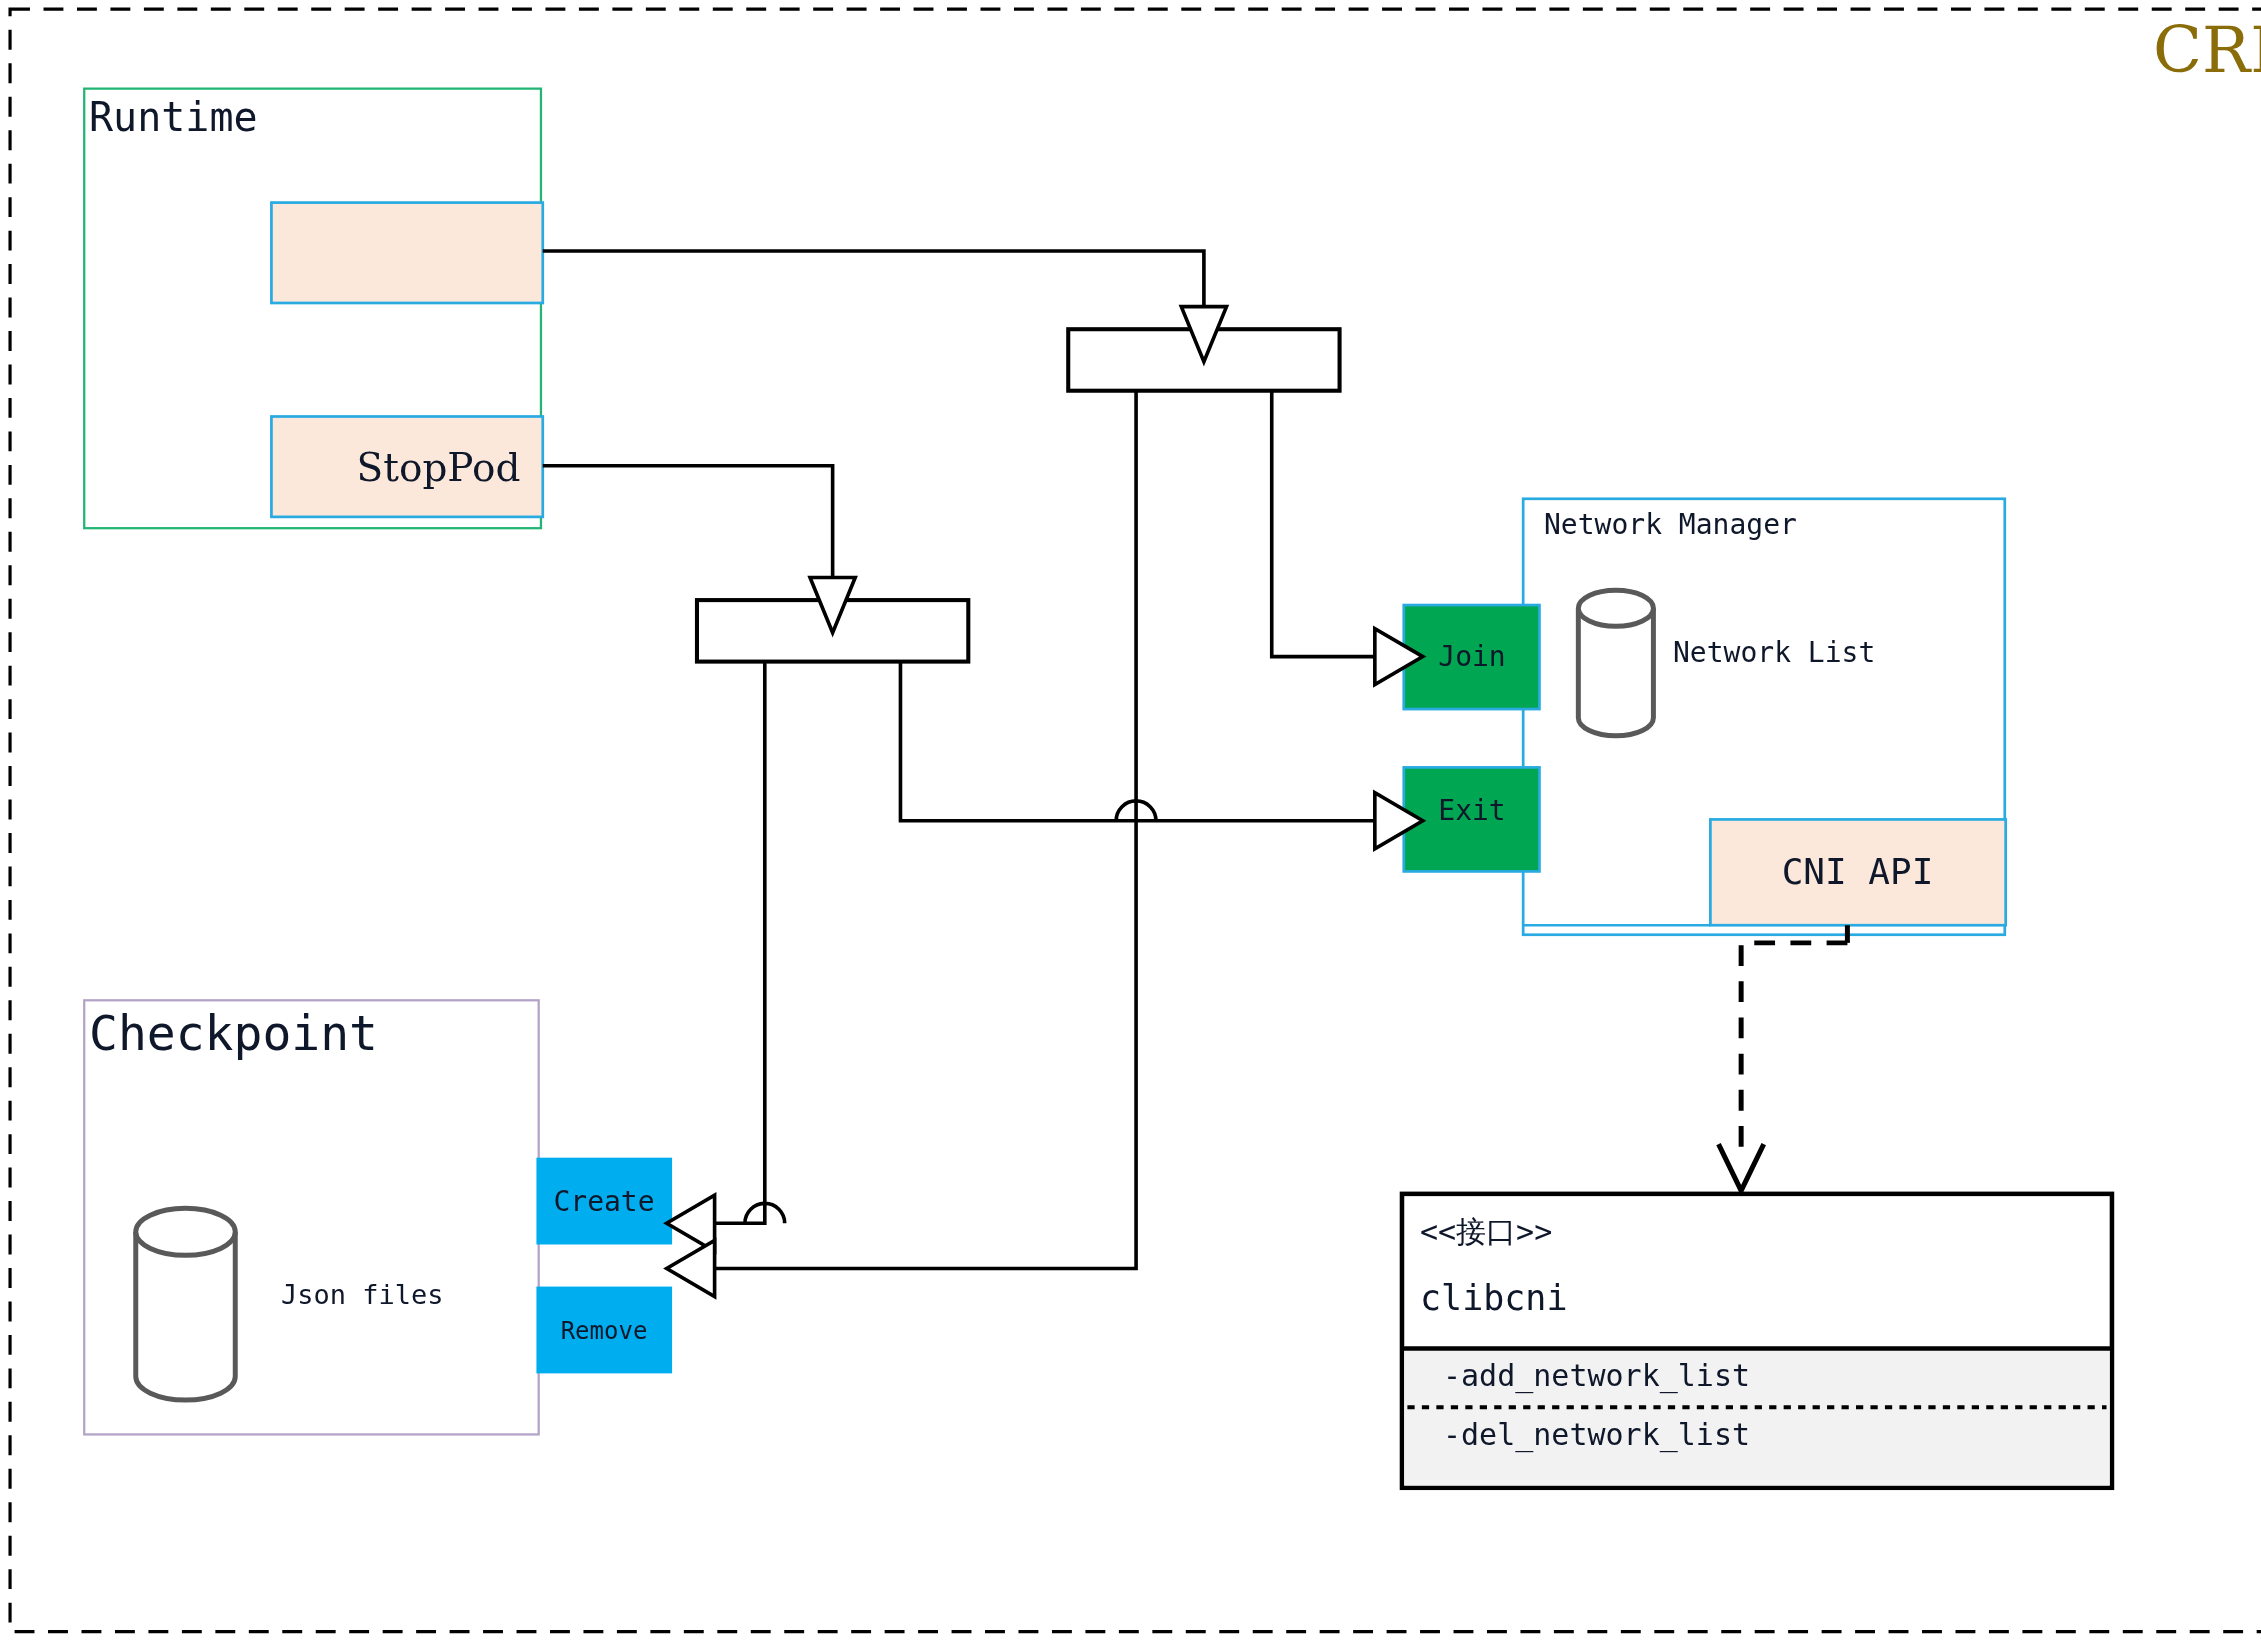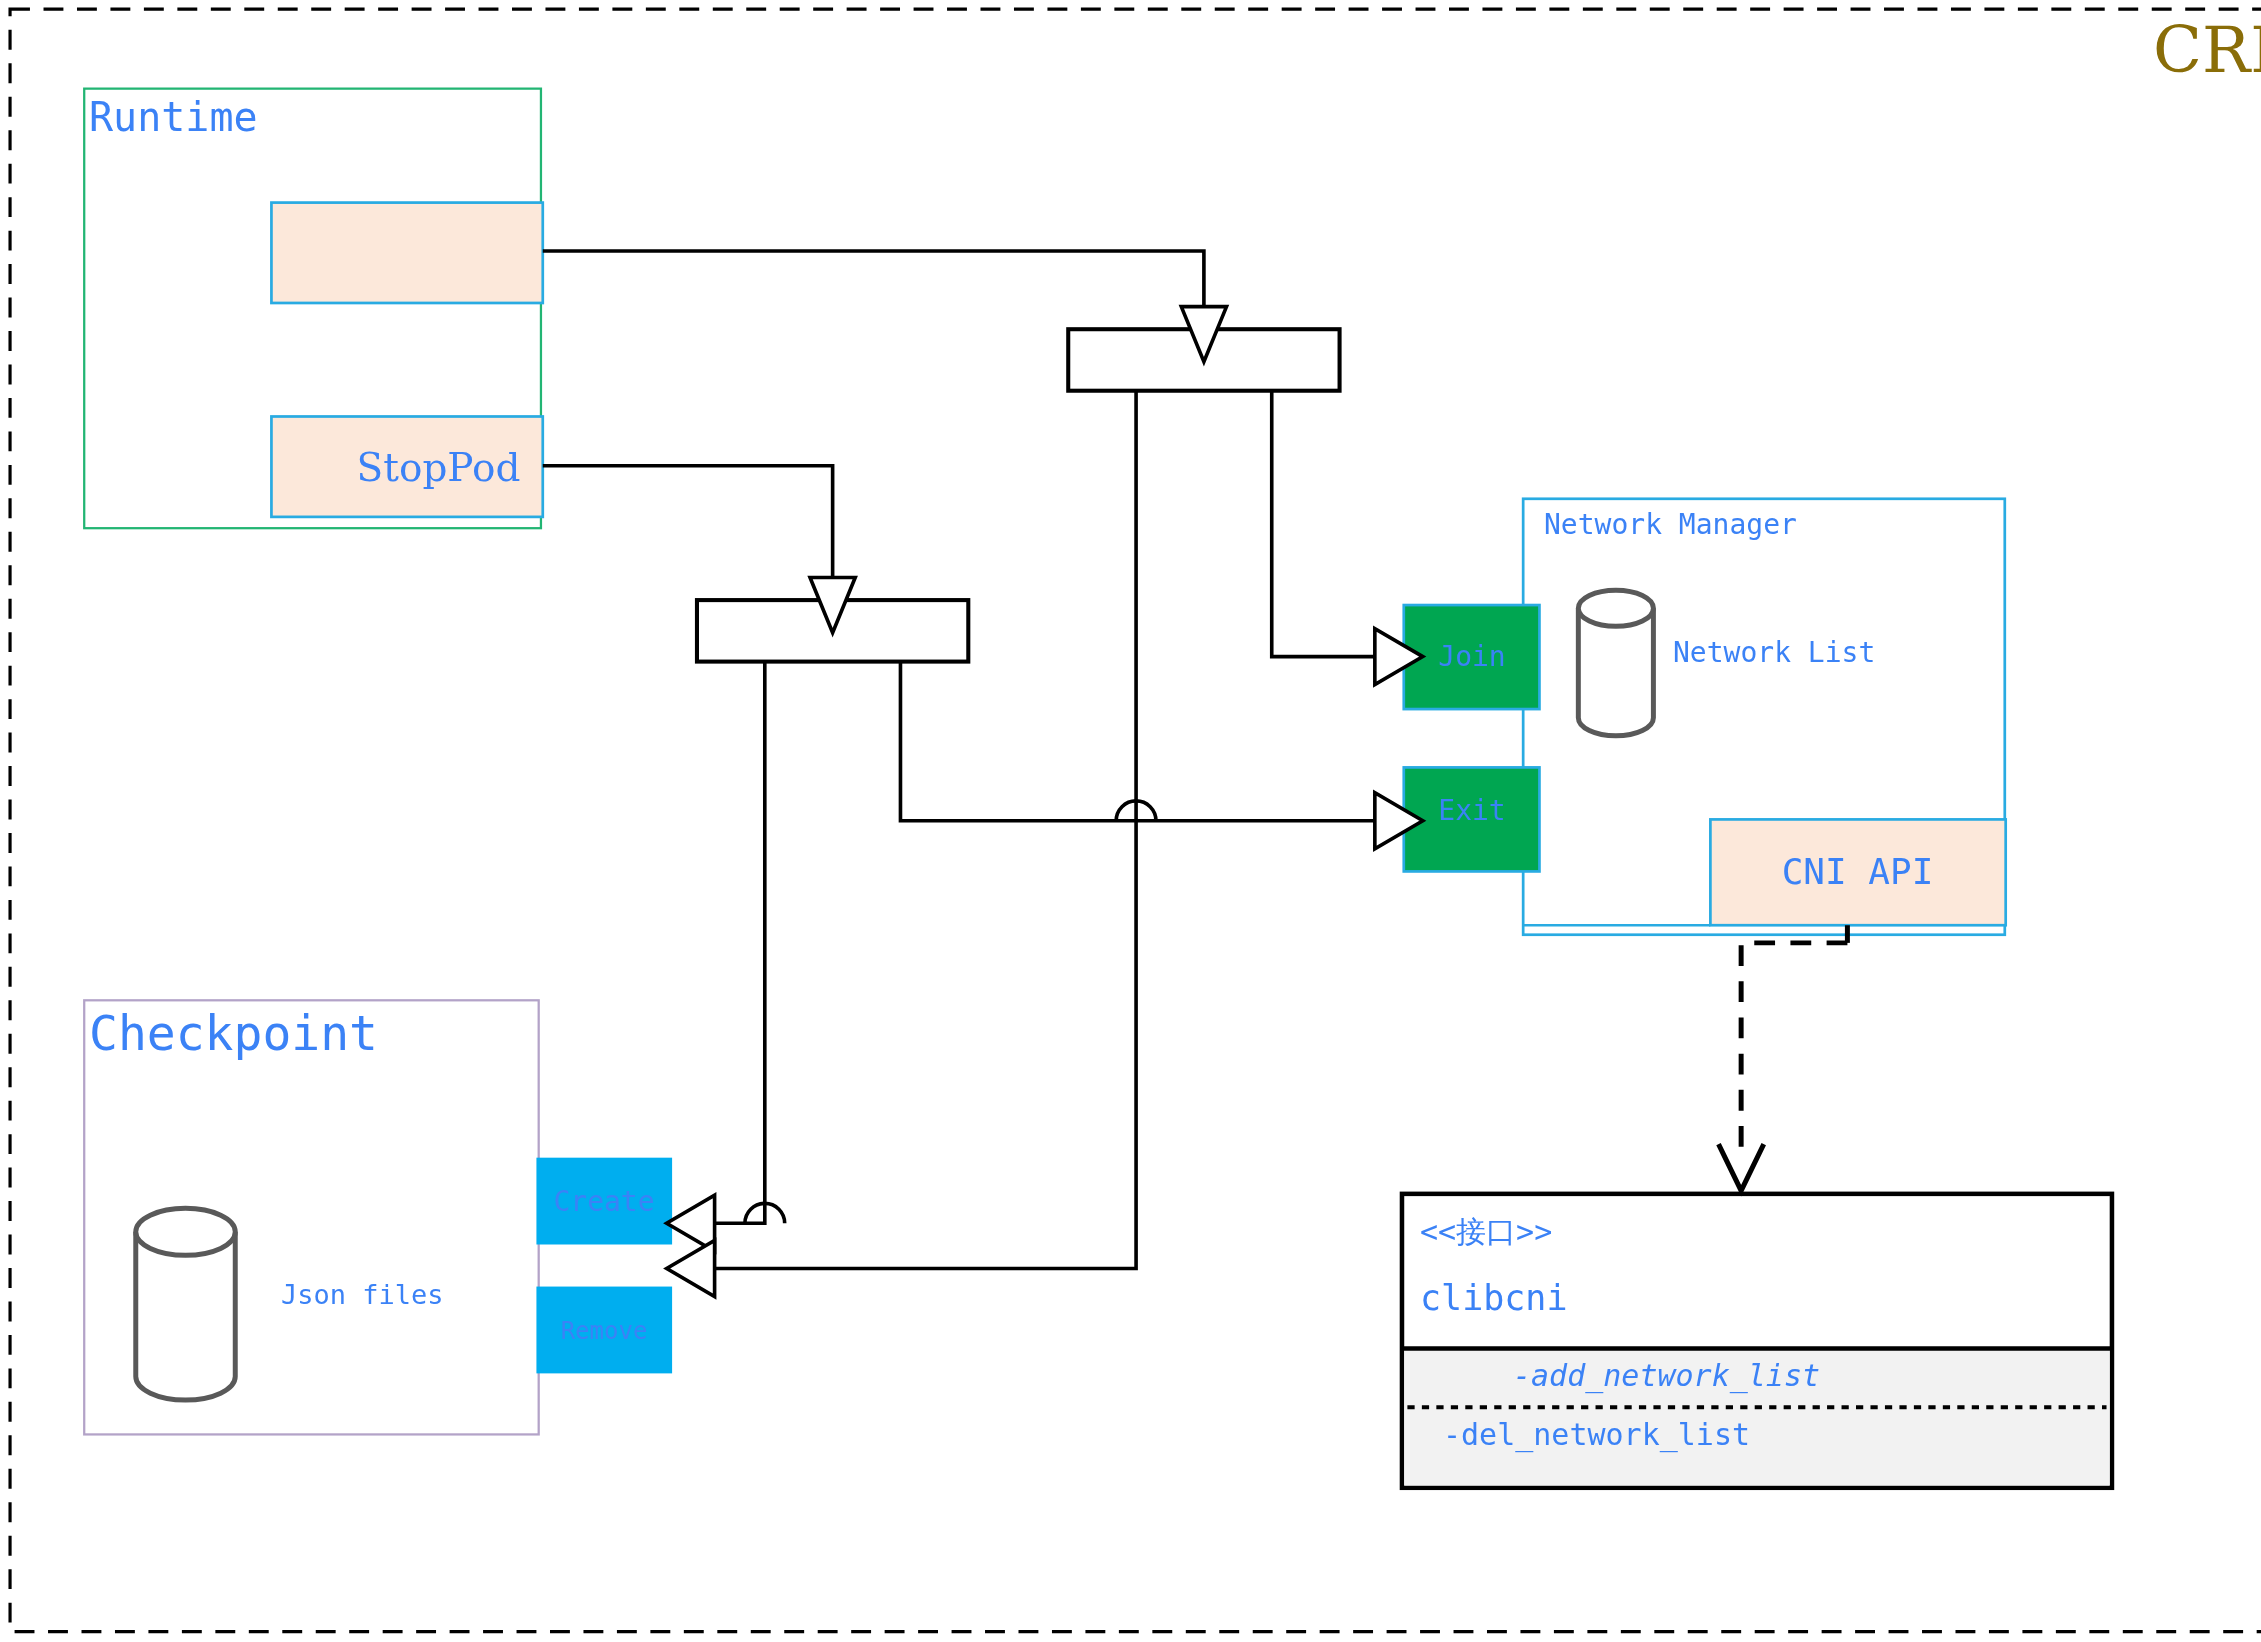--- a/index.html
+++ b/index.html
@@ -1,19 +1,19 @@
 <!DOCTYPE html>
 <html style="font-size:7.2px"><head>
 <meta charset="utf-8">
 <style>
   html,body{margin:0;padding:0;background:#ffffff;}
   body{font-family:"DejaVu Serif", serif;}
   #stage{position:relative;width:2335px;height:1642px;background:#ffffff;overflow:hidden;}
   svg{position:absolute;top:0;left:0;width:2335px;height:1642px;}
-  .lbl{position:absolute;font-family:"DejaVu Serif", serif;color:#3b82f6;white-space:pre;line-height:1;}
+  .lbl{position:absolute;font-family:"DejaVu Serif", serif;color:#0f172a;white-space:pre;line-height:1;}
   .mono{font-family:"DejaVu Sans Mono", monospace;}
 </style>
 </head>
 <body>
 
 <div id="stage">
 
   <svg viewBox="0 0 5163 3631" xmlns="http://www.w3.org/2000/svg">
     <defs>
       <marker id="hollowTriR" markerWidth="14" markerHeight="14" refX="13" refY="7" orient="auto" markerUnits="userSpaceOnUse">
@@ -131,18 +131,18 @@
   <div class="lbl mono" style="left:1404px;top:605px;width:136px;height:104px;display:flex;align-items:center;justify-content:center;font-size:28px;">Join</div>
 
   <div class="lbl mono" style="left:1404px;top:767px;width:136px;height:88px;display:flex;align-items:center;justify-content:center;font-size:28px;">Exit</div>
 
   <div class="lbl mono" style="left:1710px;top:819px;width:295px;height:106px;display:flex;align-items:center;justify-content:center;font-size:36px;">CNI API</div>
 
   <div class="lbl mono" style="left:1420px;top:1217px;font-size:30px;">&lt;&lt;接口&gt;&gt;</div>
 
   <div class="lbl mono" style="left:1420px;top:1281px;font-size:35px;">clibcni</div>
 
-  <div class="lbl mono" style="left:1513px;top:1361px;font-size:30px;font-style:italic;">-add_network_list</div>
+  <div class="lbl mono" style="left:1443px;top:1361px;font-size:30px;">-add_network_list</div>
 
   <div class="lbl mono" style="left:1443px;top:1420px;font-size:30px;">-del_network_list</div>
 
 </div>
 
 
 </body></html>

